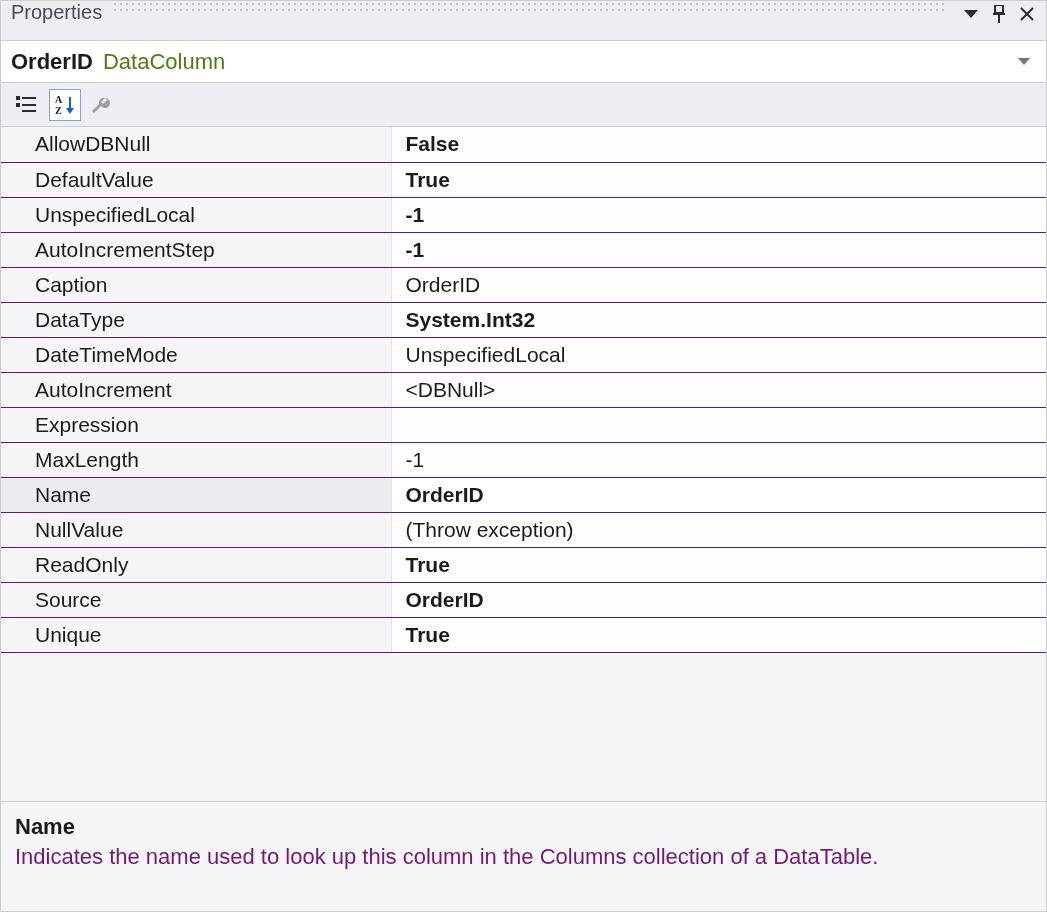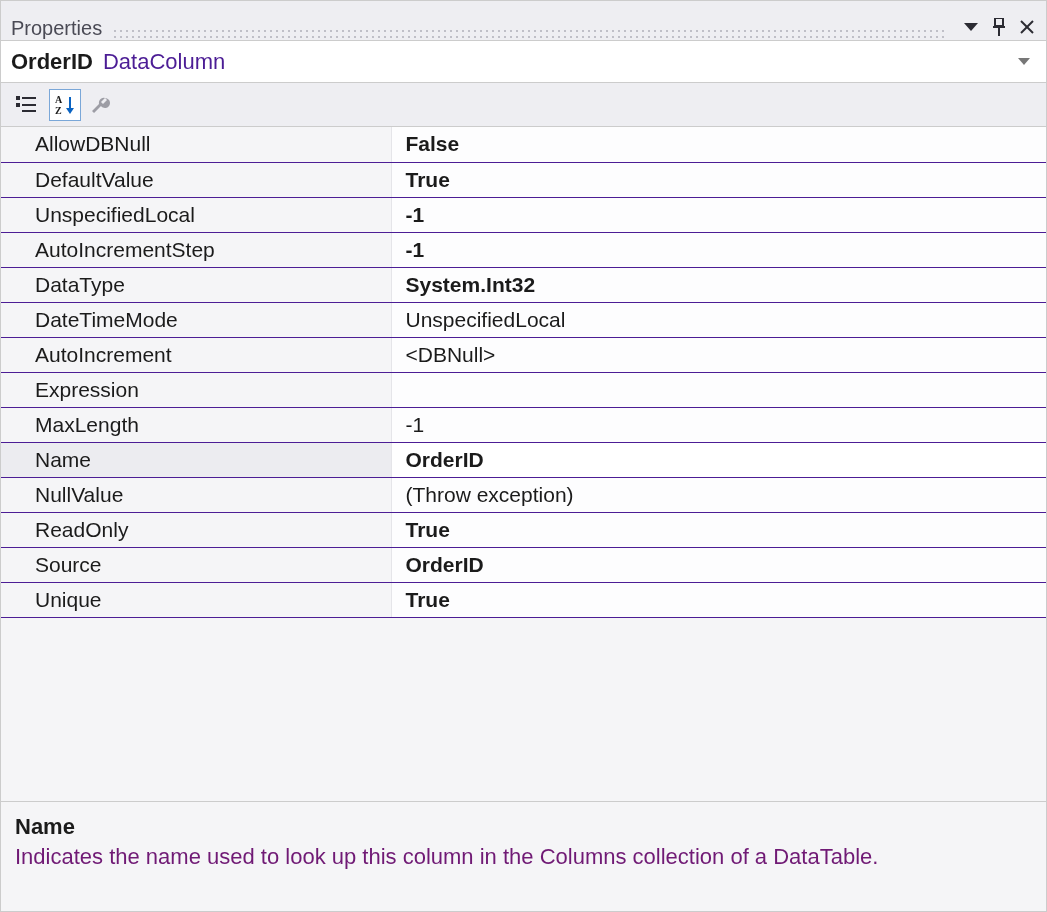--- a/index.html
+++ b/index.html
@@ -14,21 +14,21 @@
   }
   .panel {
     display: flex;
     flex-direction: column;
     width: 100%; height: 100%;
     border: 1px solid #ccc;
   }
   
   .titlebar {
     display: flex;
-    align-items: flex-end;
+    align-items: flex-start;
     height: 40px;
     background: #eeeef2;
     border-bottom: 1px solid #ccc;
     padding: 0 6px 0 10px;
     font-size: 20px;
     color: #4a4a55;
   }
   .titlebar .dotted {
     flex: 1;
     height: 12px;
@@ -48,21 +48,21 @@
   .objhdr {
     display: flex;
     align-items: center;
     height: 42px;
     padding: 0 10px;
     border-bottom: 1px solid #ccc;
     background: #fff;
     font-size: 22px;
   }
   .objhdr .obj-name { font-weight: 700; margin-right: 10px; }
-  .objhdr .obj-type { color: #4c1d95; }
+  .objhdr .obj-type { color: #4d7c0f; }
   .objhdr .spacer { flex: 1; }
   .objhdr .dd-btn { width: 24px; height: 24px; display:flex; align-items:center; justify-content:center; color:#555;}
   
   .toolbar {
     display: flex;
     align-items: center;
     gap: 6px;
     height: 44px;
     padding: 0 10px;
     background: #eeeef2;
@@ -201,20 +201,24 @@
           </tr>
           <tr>
             <td class="name">UnspecifiedLocal</td>
             <td class="val bold">-1</td>
           </tr>
           <tr>
             <td class="name">AutoIncrementStep</td>
             <td class="val bold">-1</td>
           </tr>
           <tr>
+            <td class="name">Caption</td>
+            <td class="val">OrderID</td>
+          </tr>
+          <tr>
             <td class="name">DataType</td>
             <td class="val bold">System.Int32</td>
           </tr>
           <tr>
             <td class="name">DateTimeMode</td>
             <td class="val">UnspecifiedLocal</td>
           </tr>
           <tr>
             <td class="name">AutoIncrement</td>
             <td class="val">&lt;DBNull&gt;</td>

